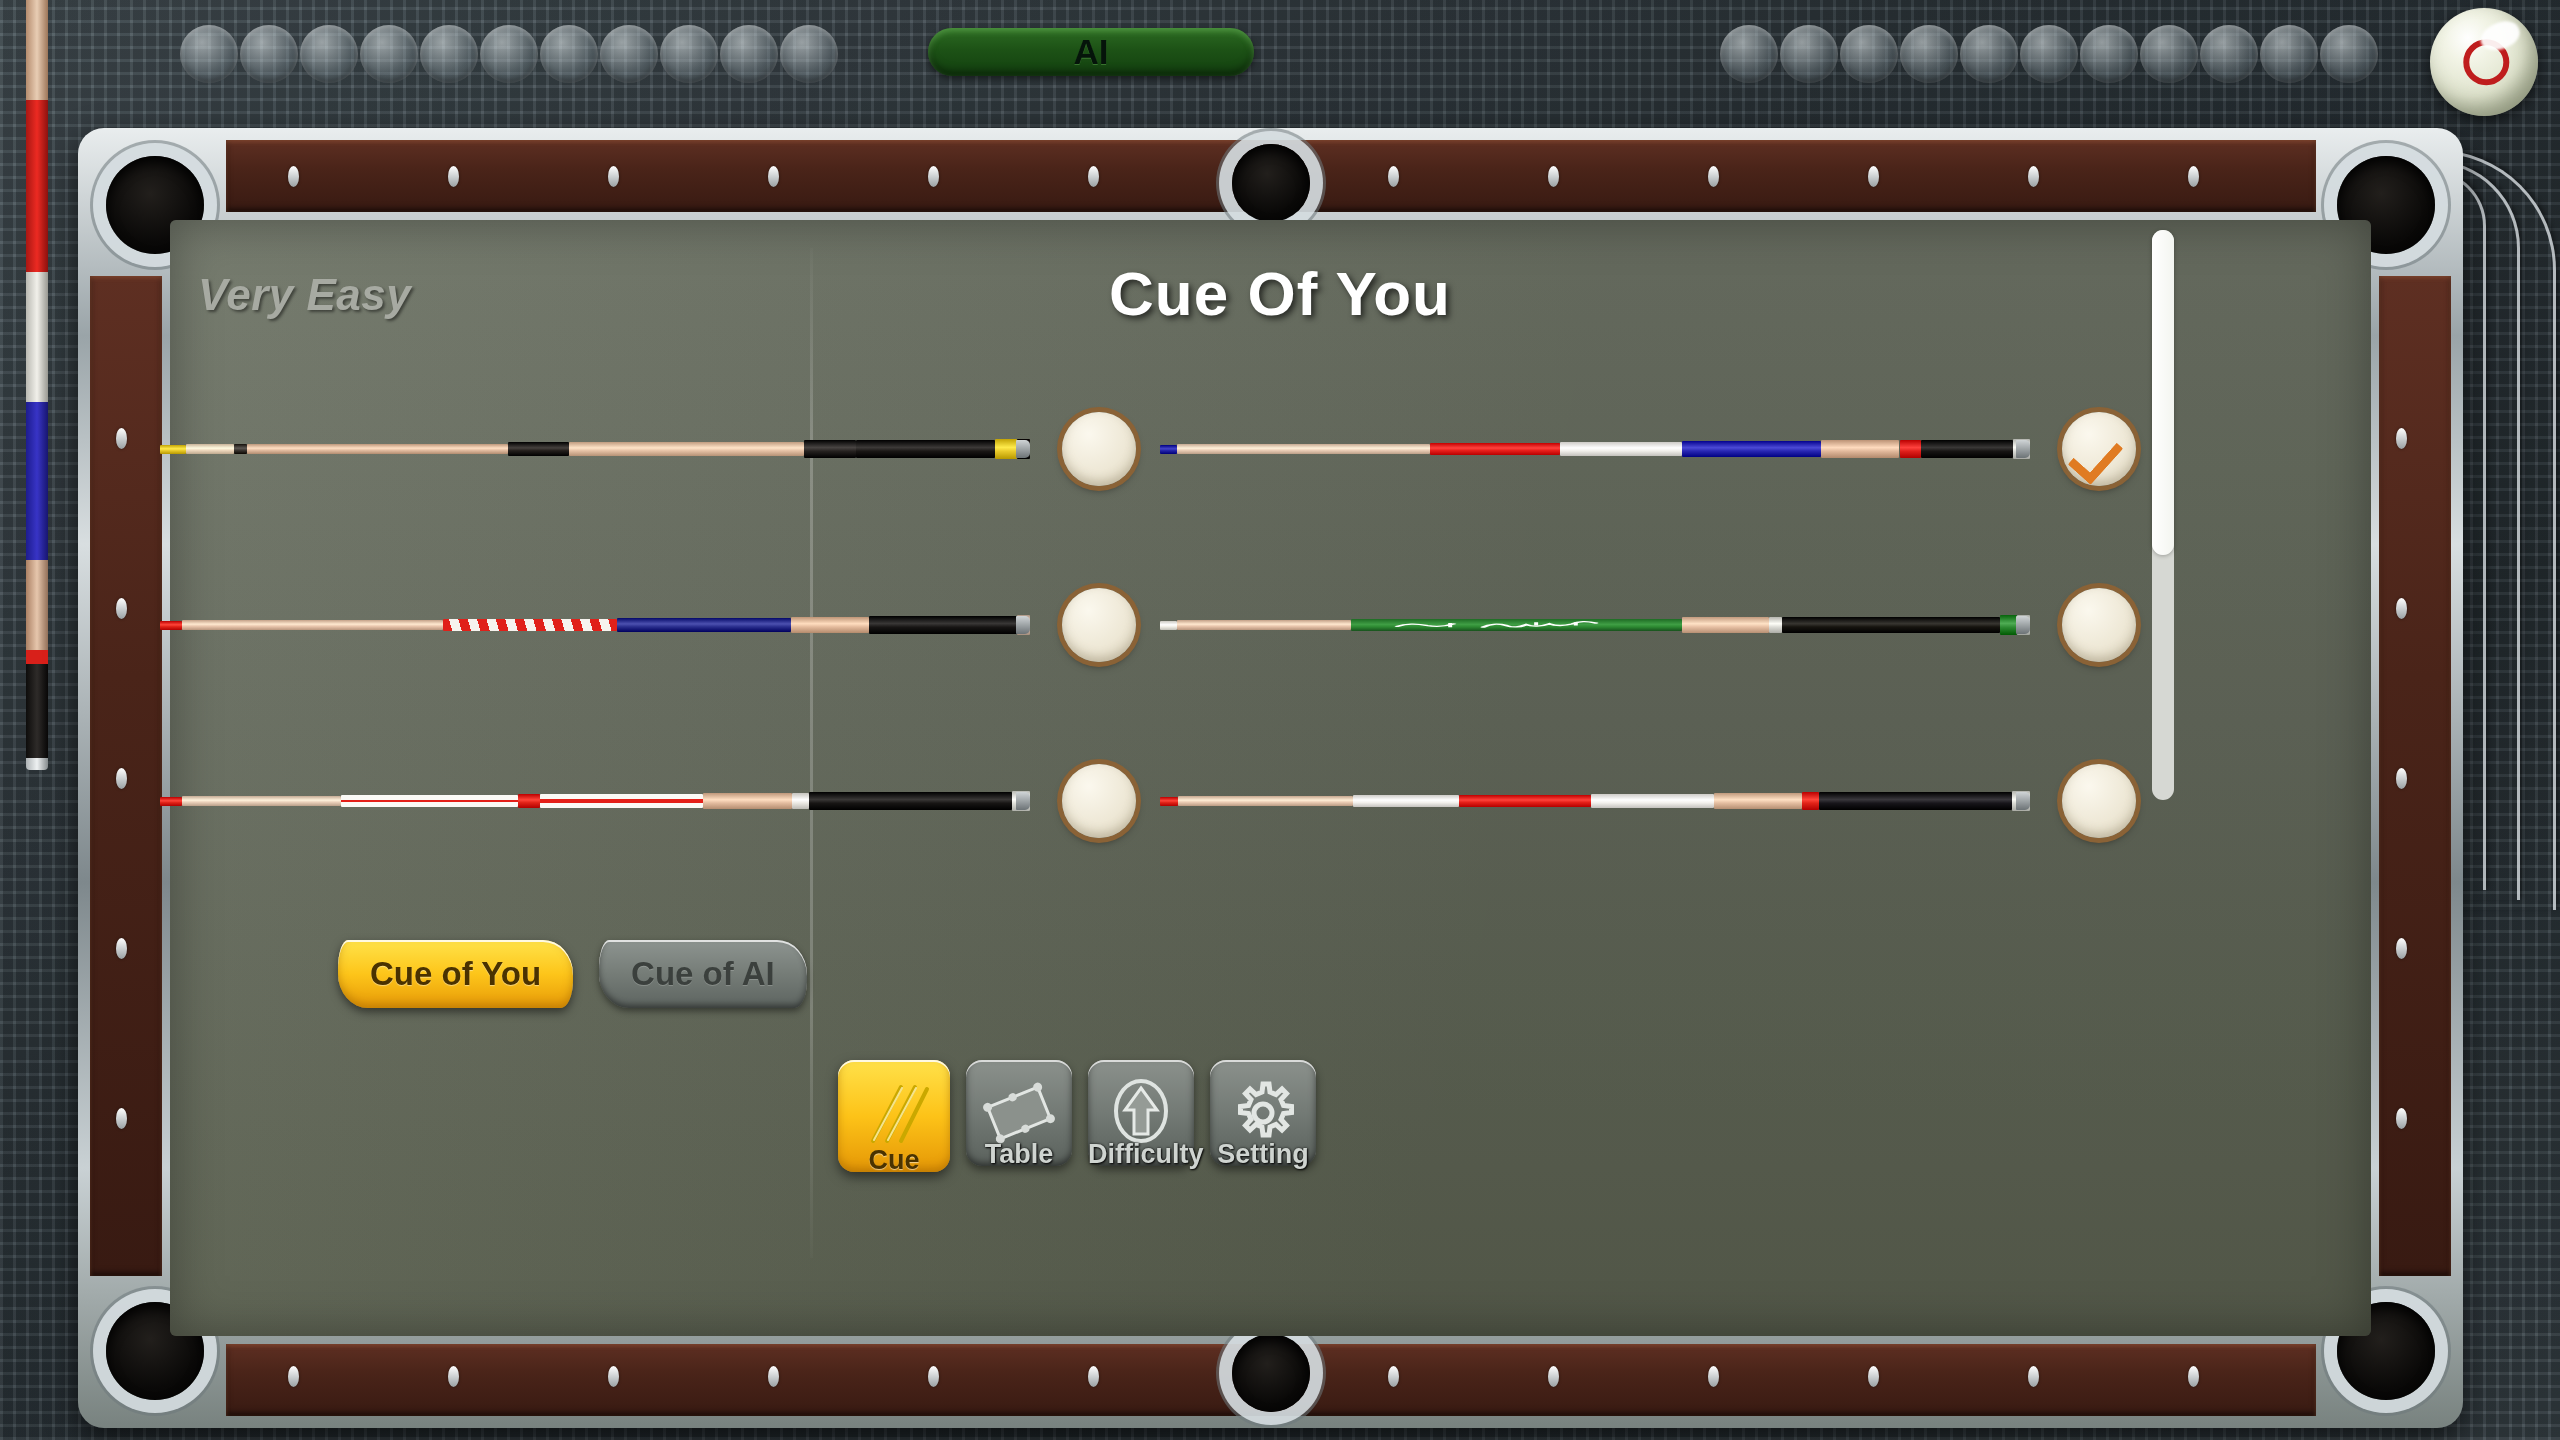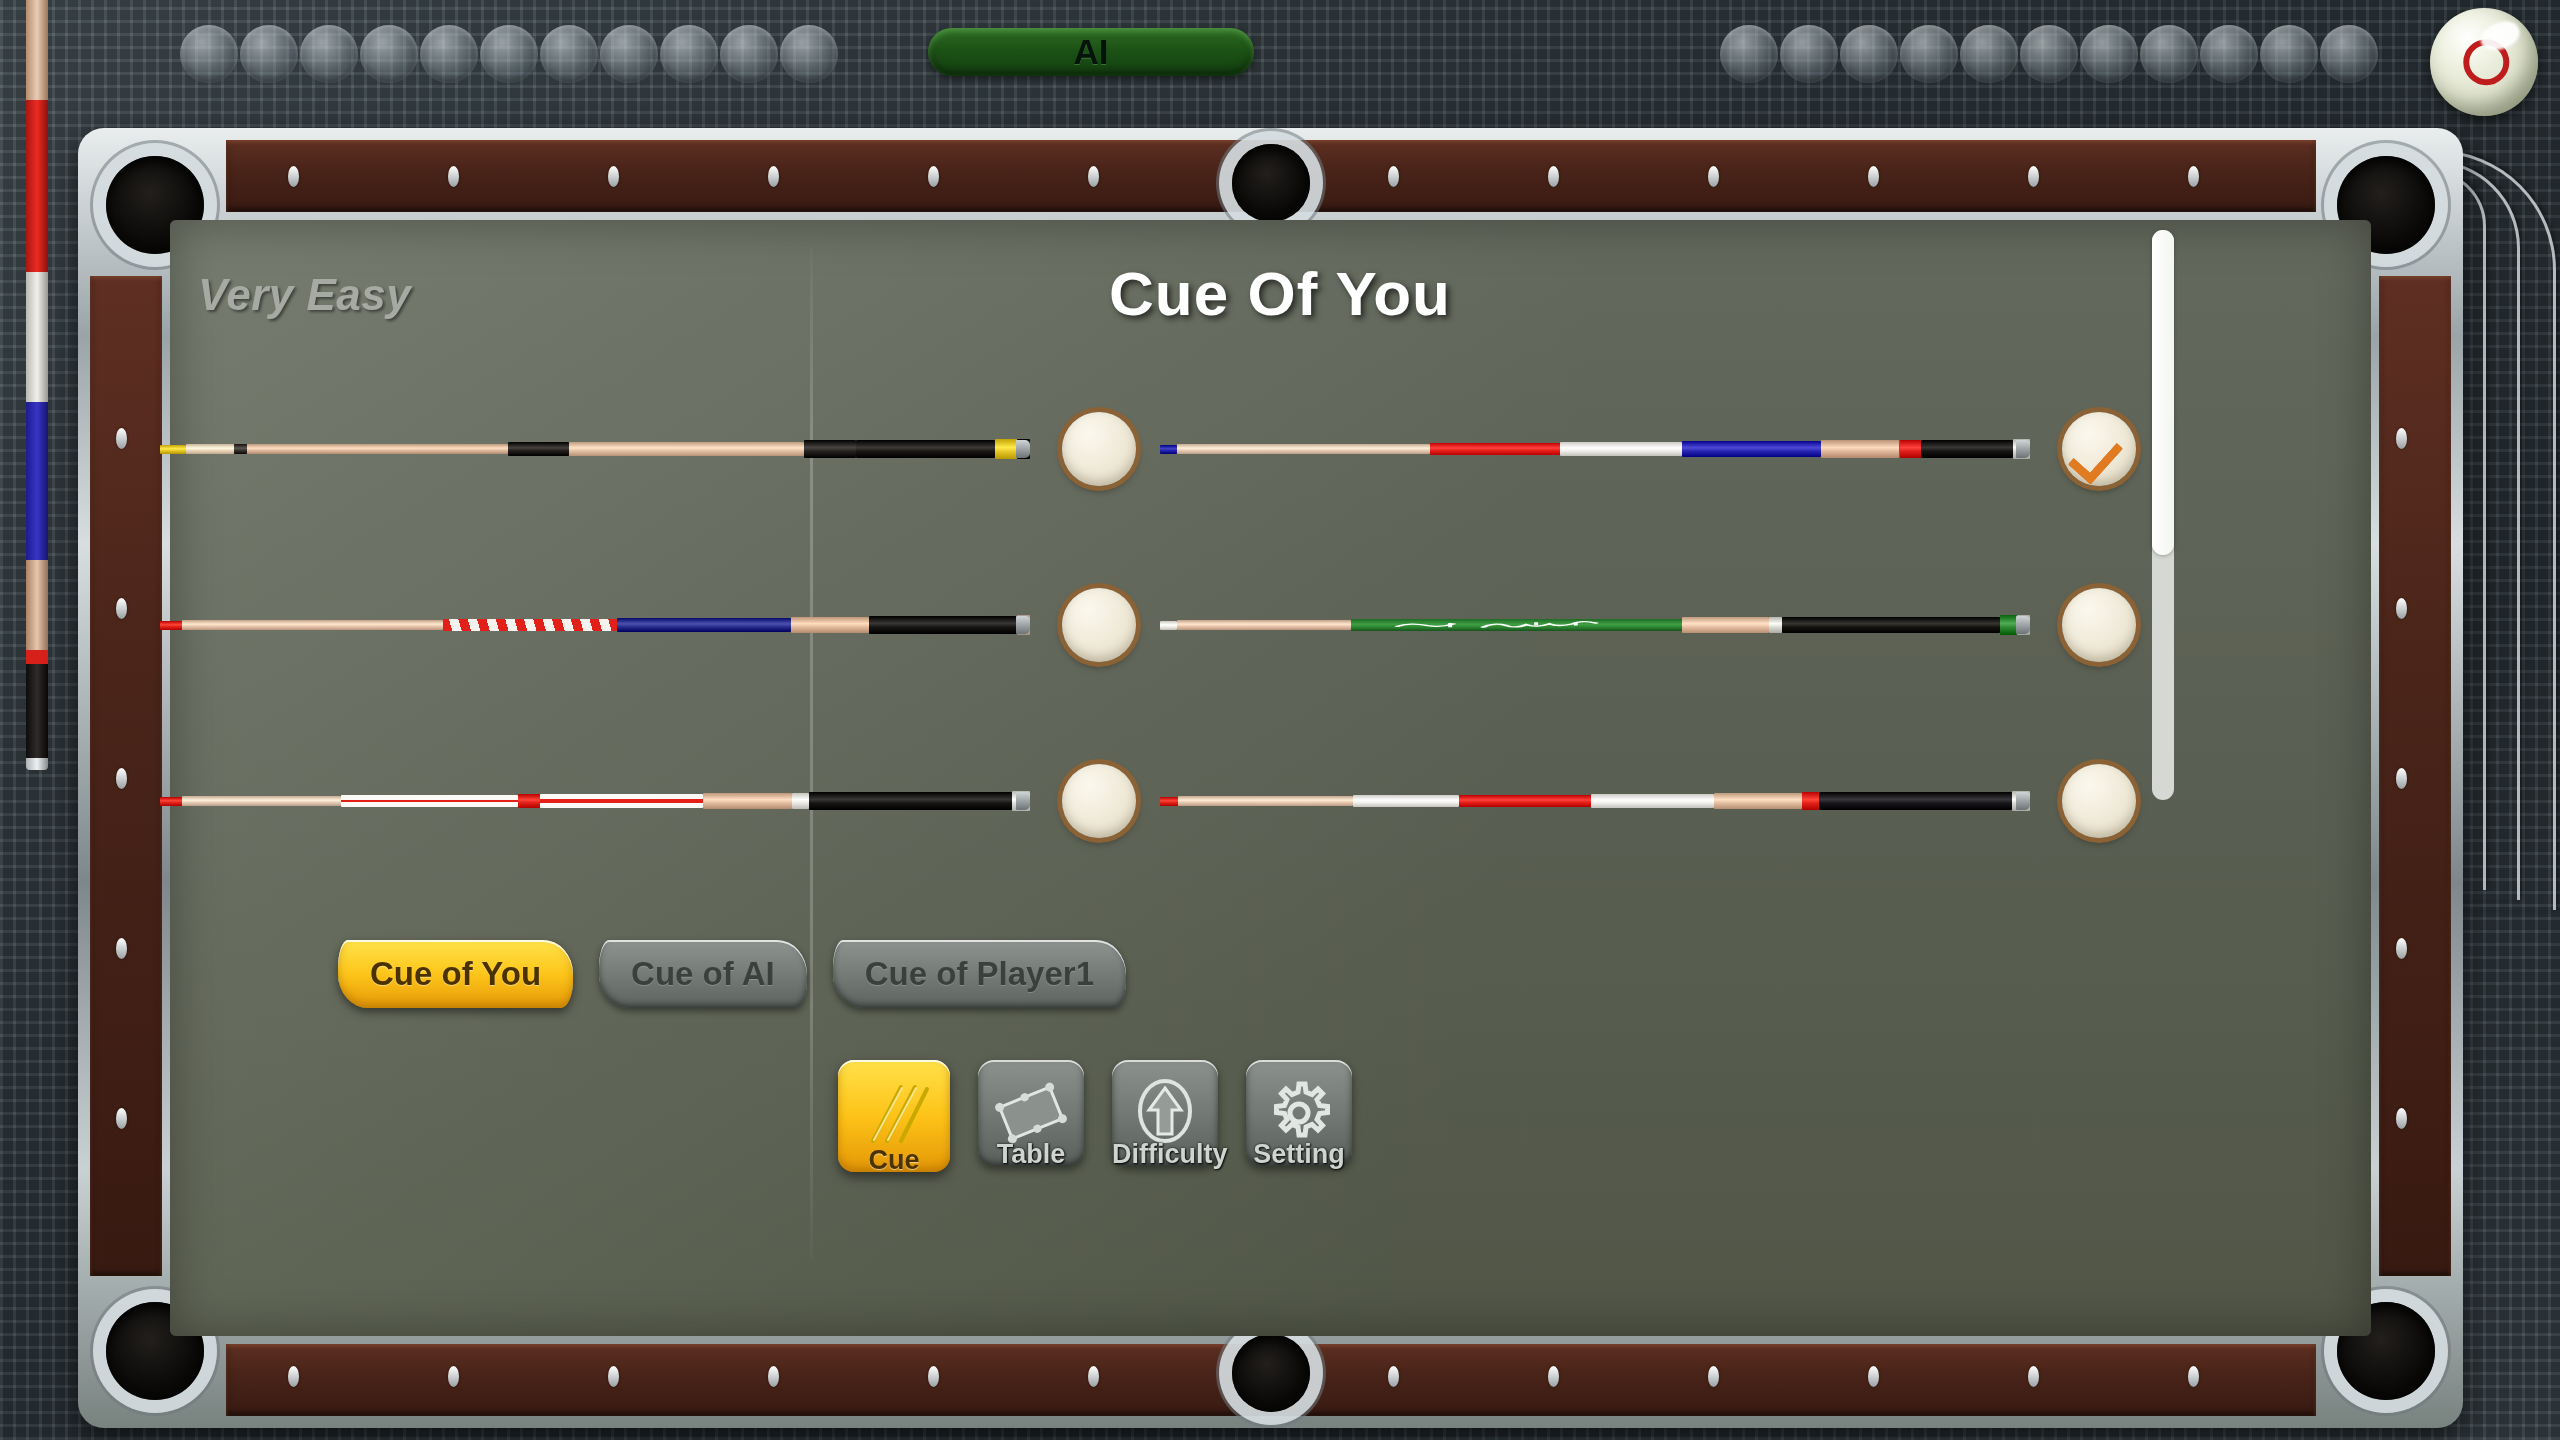--- a/index.html
+++ b/index.html
@@ -99,21 +99,21 @@
   .tab { position:relative; height:68px; padding:0 32px; display:flex; align-items:center; justify-content:center;
     border-radius:10px 30px 12px 30px / 28px 34px 28px 34px;
     background:linear-gradient(180deg,#8d9490 0%,#767d78 48%,#5d6460 100%);
     box-shadow:inset 0 2px 0 rgba(255,255,255,.75), inset 0 -3px 6px rgba(0,0,0,.45), 0 3px 7px rgba(0,0,0,.45);
     color:#3b403d; font-size:33px; font-weight:bold; text-shadow:0 1px 0 rgba(255,255,255,.18); white-space:nowrap; }
   .tab.active { background:linear-gradient(180deg,#ffe34a 0%,#fdc51a 50%,#e79a07 100%);
     color:#4a3200; text-shadow:0 1px 1px rgba(255,255,255,.45);
     box-shadow:inset 0 2px 0 rgba(255,255,255,.85), inset 0 -4px 8px rgba(160,100,0,.5), 0 4px 10px rgba(0,0,0,.5); }
 
   
-  .nav { position:absolute; left:838px; top:1060px; display:flex; gap:28px; align-items:flex-start; }
+  .nav { position:absolute; left:838px; top:1060px; display:flex; gap:16px; align-items:flex-start; }
   .navbtn { position:relative; width:106px; height:106px; border-radius:16px;
     background:linear-gradient(180deg,#8b918c 0%,#737a75 50%,#5a615c 100%);
     box-shadow:inset 0 2px 0 rgba(255,255,255,.7), inset 0 -3px 7px rgba(0,0,0,.5), 0 4px 8px rgba(0,0,0,.45);
     display:flex; align-items:center; justify-content:center; }
   .navbtn.active { width:112px; height:112px;
     background:linear-gradient(180deg,#ffe14a 0%,#fdc318 50%,#e59706 100%);
     box-shadow:inset 0 2px 0 rgba(255,255,255,.85), inset 0 -4px 9px rgba(160,100,0,.55), 0 5px 12px rgba(0,0,0,.5); }
   .navlbl { position:absolute; left:0; right:0; bottom:-4px; text-align:center; font-size:27px; font-weight:bold;
     color:#cfd4d0; text-shadow:1px 1px 2px rgba(0,0,0,.85), 0 0 3px rgba(0,0,0,.7); }
   .navbtn.active .navlbl { color:#4a3300; text-shadow:0 1px 1px rgba(255,255,255,.55); }
@@ -340,23 +340,20 @@
     <div class="sb-thumb" id="sb-thumb" style="height: 324.9px; top: 0px;"></div>
   </div>
 
   <div class="tabs" id="tabs">
       <div class="tab active">
         <span>Cue of You</span>
       </div>
       <div class="tab">
         <span>Cue of AI</span>
       </div>
-      <div class="tab">
-        <span>Cue of Player1</span>
-      </div>
     </div>
 
   <div class="nav" id="nav">
       <div class="navbtn active">
         <span>
           <svg width="74" height="74" viewBox="0 0 74 74">
             <g stroke="#caa800" stroke-width="4" stroke-linecap="round" fill="none">
               <line x1="16" y1="62" x2="44" y2="8"></line>
               <line x1="30" y1="62" x2="58" y2="8"></line>
               <line x1="44" y1="62" x2="70" y2="10"></line>

